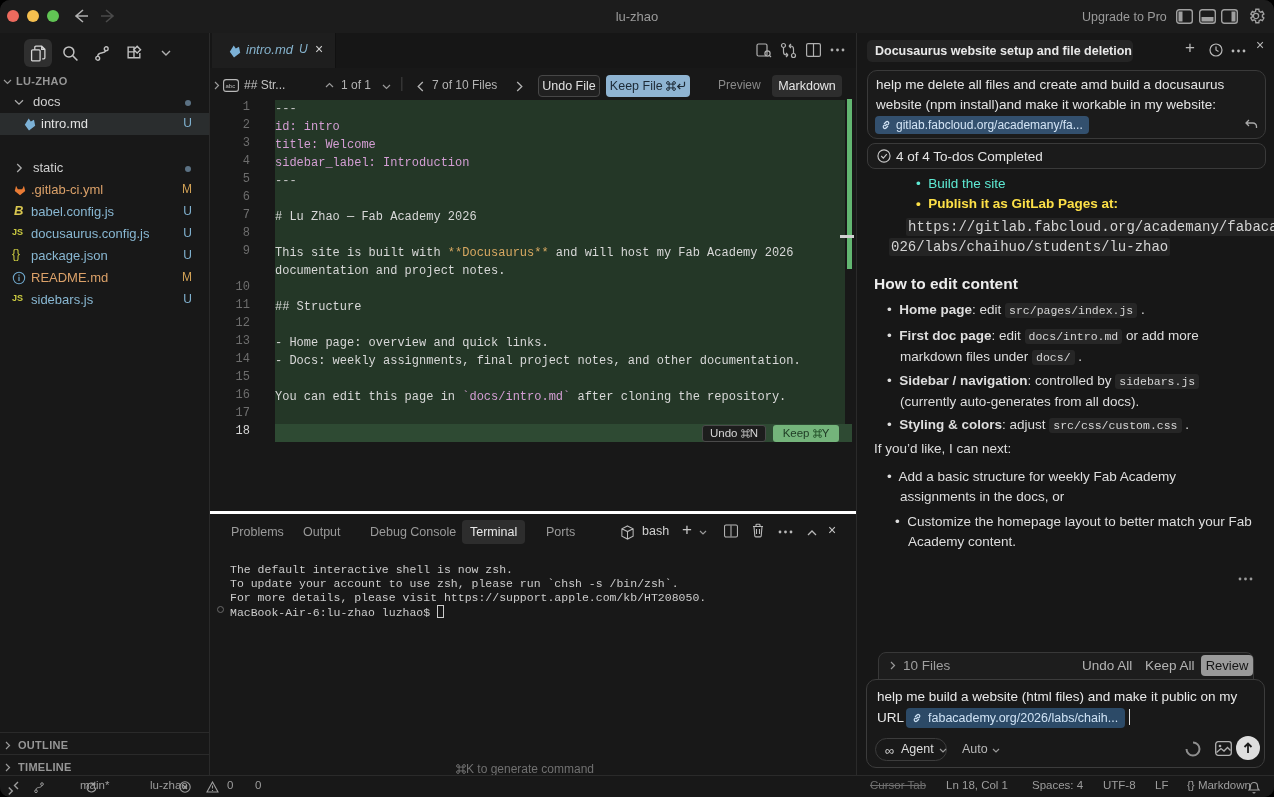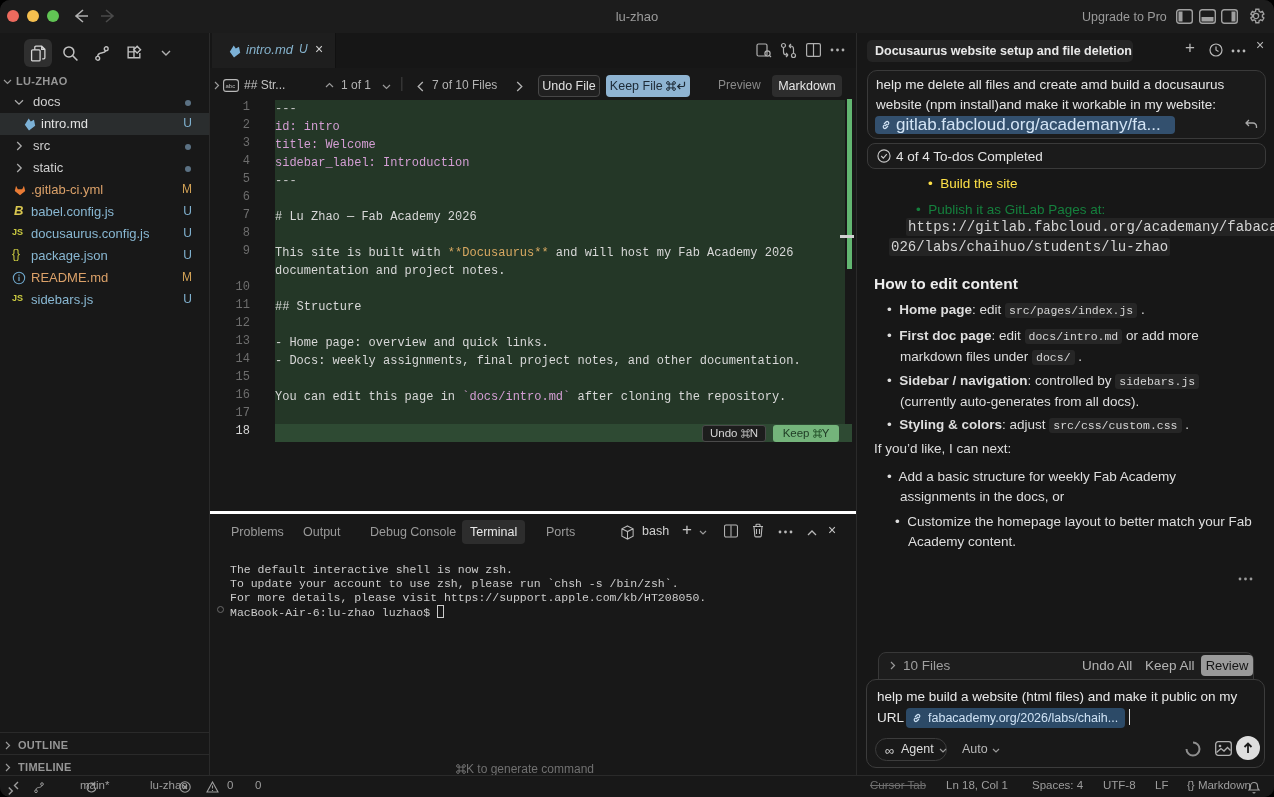--- a/index.html
+++ b/index.html
@@ -126,27 +126,20 @@
         </svg>
         <span class="lbl" style="left:33px;">docs</span>
         <span class="dot"></span>
       </div>
   <div class="treerow" style="top:80px; background:#2a2d2e;">
     <svg class="abs" style="left:24px;top:4px" width="12" height="14" viewBox="0 0 12 14">
           <path fill="#7cb1d6" d="M5 13.5 L0.8 7.7 L4.7 1.4 L6.8 4.6 L10 2.8 L11.2 8.8 z"></path>
         </svg>
     <span class="lbl" style="left:41px; color:#e2e2e2;">intro.md</span>
         <span class="badge" style="color:#81b3d1;">U</span>
-      </div>
-  <div class="treerow" style="top:102px;">
-        <svg class="abs" style="left:16px;top:6px" width="7" height="10" viewBox="0 0 7 10">
-          <path d="M1.2 1 L5.2 5 L1.2 9" fill="none" stroke="#aaaaaa" stroke-width="1.3"></path>
-        </svg>
-        <span class="lbl" style="left:33px;">src</span>
-        <span class="dot"></span>
       </div>
   <div class="treerow" style="top:124px;">
         <svg class="abs" style="left:16px;top:6px" width="7" height="10" viewBox="0 0 7 10">
           <path d="M1.2 1 L5.2 5 L1.2 9" fill="none" stroke="#aaaaaa" stroke-width="1.3"></path>
         </svg>
         <span class="lbl" style="left:33px;">static</span>
         <span class="dot"></span>
       </div>
   <div class="treerow" style="top:146px;">
     <svg class="abs" style="left:13px;top:4px" width="14" height="14" viewBox="0 0 16 16">
@@ -393,38 +386,38 @@
       </svg>
   <svg class="abs" style="left:374px;top:16px" width="15" height="4" viewBox="0 0 15 4">
         <circle cx="2" cy="2" r="1.4" fill="#b9b9b9"></circle>
         <circle cx="7.5" cy="2" r="1.4" fill="#b9b9b9"></circle>
         <circle cx="13" cy="2" r="1.4" fill="#b9b9b9"></circle>
       </svg>
   <span class="cicon" style="left:399px; top:4px; font-size:14px;">×</span>
 
   <div class="abs" style="left:10px; top:37px; width:399px; height:69px; border:1px solid #3a3a3a; border-radius:10px; background:#1b1b1b;"></div>
   <div class="abs" style="left:19px; top:42px; width:376px; line-height:20px; color:#e4e4e4;">help me delete all files and create amd build a docusaurus website (npm install)and make it workable in my website:</div>
-  <div class="abs" style="left:18px; top:83px; height:18px; background:#33506e; border-radius:4px; color:#d3e4f5; font-size:17px; line-height:18px; padding:0 14px 0 21px;">gitlab.fabcloud.org/academany/fa...
+  <div class="abs" style="left:18px; top:83px; height:18px; background:#33506e; border-radius:4px; color:#d3e4f5; font-size:12px; line-height:18px; padding:0 6px 0 21px;">gitlab.fabcloud.org/academany/fa...
     <svg class="abs" style="left:5px; top:3px;" width="12" height="12" viewBox="0 0 12 12">
           <path fill="none" stroke="#d3e4f5" stroke-width="1.2" d="M5 7 L7 5 M4 5 L6 3 a1.6 1.6 0 0 1 2.3 2.3 L7.5 6 M8 7 L6 9 a1.6 1.6 0 0 1-2.3-2.3 L4.5 6"></path>
         </svg>
   </div>
   <svg class="abs" style="left:387px; top:85px;" width="14" height="13" viewBox="0 0 14 13">
         <path fill="none" stroke="#a9a9a9" stroke-width="1.3" d="M5 2 L2 5 L5 8 M2 5 H9 a3.5 3.5 0 0 1 3.5 3.5 V10"></path>
       </svg>
 
   <div class="abs" style="left:10px; top:110px; width:399px; height:26px; border:1px solid #3a3a3a; border-radius:8px; background:#1b1b1b;"></div>
   <svg class="abs" style="left:20px; top:116px;" width="14" height="14" viewBox="0 0 15 15">
         <circle cx="7.5" cy="7.5" r="6.5" fill="none" stroke="#c9c9c9" stroke-width="1.2"></circle>
         <path d="M4.5 7.5 L6.8 9.8 L10.5 5.5" fill="none" stroke="#c9c9c9" stroke-width="1.2"></path>
       </svg>
   <div class="abs" style="left:39px; top:116px; color:#e4e4e4;">4 of 4 To-dos Completed</div>
 
-  <div class="abs" style="left:59px; top:143px; color:#fde047;margin-left:12px;">•&nbsp;&nbsp;Build the site</div>
-  <div class="abs" style="left:59px; top:169px; color:#15803d;">•&nbsp;&nbsp;Publish it as GitLab Pages at:</div>
+  <div class="abs" style="left:59px; top:143px; color:#5eead4;">•&nbsp;&nbsp;Build the site</div>
+  <div class="abs" style="left:59px; top:163px; color:#fde047;font-weight:bold;">•&nbsp;&nbsp;Publish it as GitLab Pages at:</div>
   <div class="abs mono" style="left:49px; top:184px; font-size:14px; color:#d4d4d4; line-height:20px;"><span style="background:#242424; padding:1px 2px; border-radius:2px;">https://gitlab.fabcloud.org/academany/fabacademy/2</span><br><span style="margin-left:-17px;"><span style="background:#242424; padding:1px 2px; border-radius:2px;">026/labs/chaihuo/students/lu-zhao</span></span></div>
 
   <div class="abs" style="left:17px; top:242px; font-size:15.5px; font-weight:bold; color:#ececec;">How to edit content</div>
   <div class="abs" style="left:30px; top:267px; width:360px; line-height:19.5px;">•&nbsp; <b>Home page</b>: edit <span class="codechip">src/pages/index.js</span> .</div>
   <div class="abs" style="left:30px; top:293px; width:360px; line-height:19.5px;">•&nbsp; <b>First doc page</b>: edit <span class="codechip">docs/intro.md</span> or add more<br><span style="margin-left:13px;">markdown files under <span class="codechip">docs/</span> .</span></div>
   <div class="abs" style="left:30px; top:338px; width:360px; line-height:19.5px;">•&nbsp; <b>Sidebar / navigation</b>: controlled by <span class="codechip">sidebars.js</span><br><span style="margin-left:13px;">(currently auto-generates from all docs).</span></div>
   <div class="abs" style="left:30px; top:382px; width:360px; line-height:19.5px;">•&nbsp; <b>Styling &amp; colors</b>: adjust <span class="codechip">src/css/custom.css</span> .</div>
   <div class="abs" style="left:17px; top:408px; width:380px;">If you’d like, I can next:</div>
   <div class="abs" style="left:30px; top:434px; width:360px; line-height:19.5px;">•&nbsp; Add a basic structure for weekly Fab Academy<br><span style="margin-left:13px;">assignments in the docs, or</span></div>
   <div class="abs" style="left:38px; top:479px; width:370px; line-height:19.5px;">•&nbsp; Customize the homepage layout to better match your Fab<br><span style="margin-left:13px;">Academy content.</span></div>

